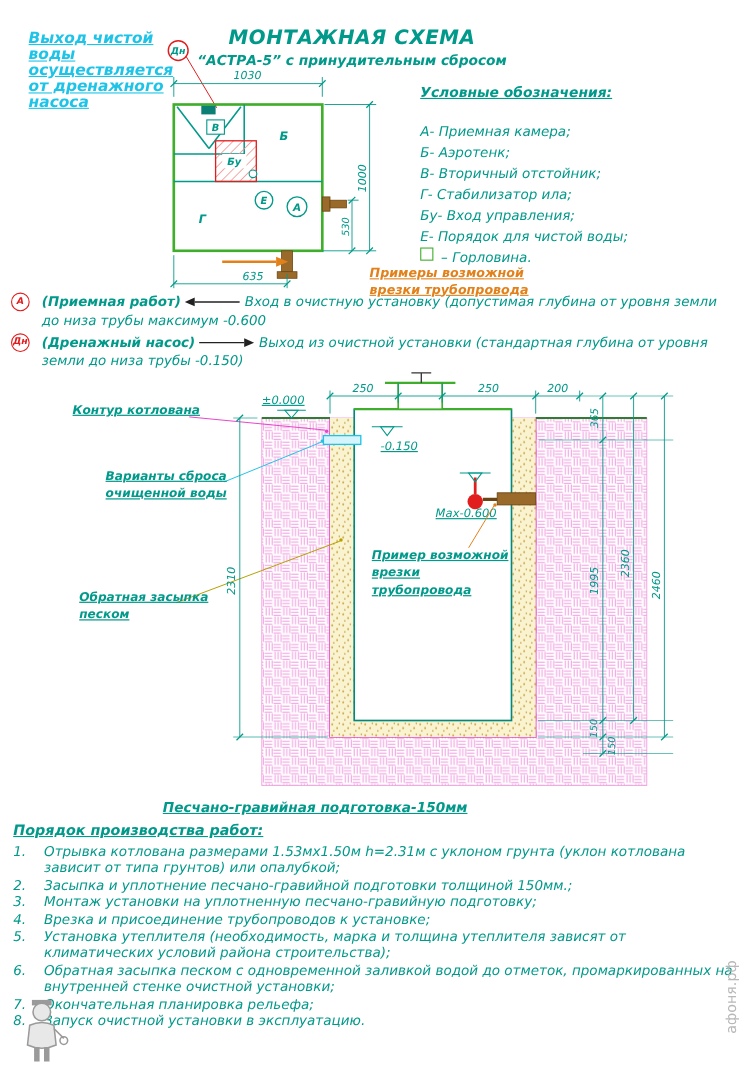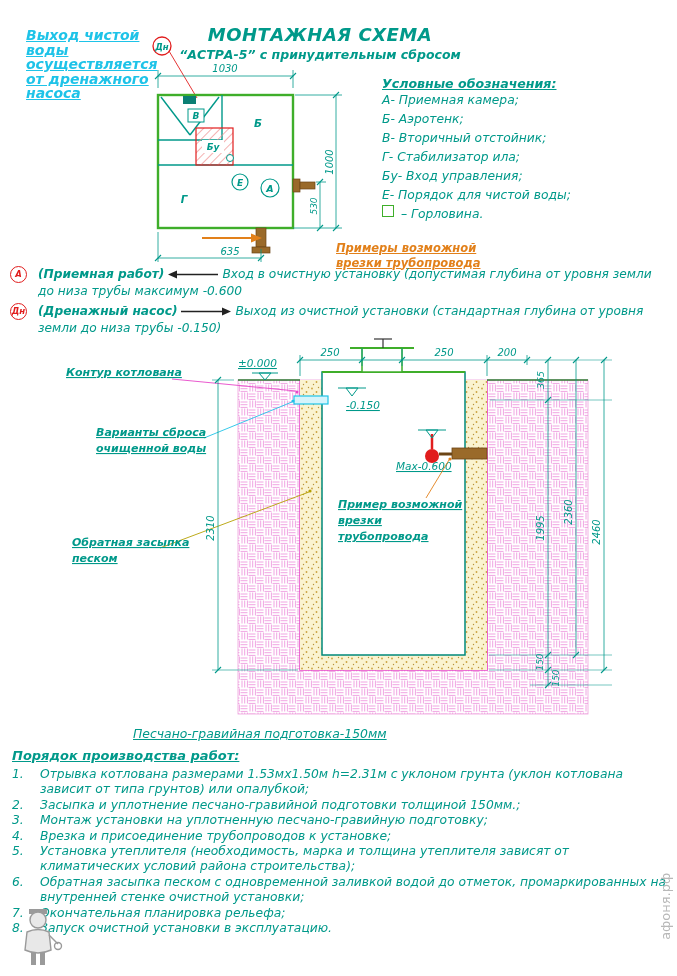--- a/index.html
+++ b/index.html
@@ -8,31 +8,31 @@
           font-family:"DejaVu Sans","Liberation Sans",sans-serif; font-style:italic; color:#00998a; }
   .abs { position:absolute; }
   .header { left:150px; top:24px; width:340px; text-align:center; }
   .header .t1 { font-size:18px; font-weight:bold; letter-spacing:0.5px; }
   .header .t2 { font-size:12.5px; font-weight:bold; margin-top:2px; }
   .cyan-note { left:26px; top:28px; width:134px; font-size:14px; line-height:14.5px;
                color:#1ec3e8; font-weight:bold; text-decoration:underline; }
   .orange-note { left:336px; top:241px; width:168px; font-size:11.5px; line-height:14.5px;
                  color:#e2801a; font-weight:bold; text-decoration:underline; }
   .legend { left:382px; top:76px; width:250px; font-size:12.3px; }
-  .legend .lt { font-weight:bold; text-decoration:underline; font-size:12.6px; margin-bottom:0; }
+  .legend .lt { font-weight:bold; text-decoration:underline; font-size:12.6px; margin-bottom:20px; }
   .legend .li { line-height:19px; display:flex; }
   .legend .sq { display:inline-block; width:12px; height:12px; border:1.6px solid #3fae2a; margin-right:7px; flex:none; }
   .notes { left:10px; top:266px; width:658px; font-size:12.2px; line-height:16.5px; }
   .note { position:relative; padding-left:28px; margin-bottom:4px; }
   .note .circ { position:absolute; left:0; top:0; width:17px; height:17px; border:1.4px solid #e11d1d;
                 border-radius:50%; color:#e11d1d; font-size:8.5px; font-weight:bold;
                 display:flex; align-items:center; justify-content:center; }
   .note b { font-weight:bold; }
   .note .arr { display:inline-block; vertical-align:middle; margin:0 4px; }
-  .caption { left:133px; top:726px; font-size:12.4px; font-weight:normal; text-decoration:underline; }
+  .caption { left:148px; top:726px; font-size:12.4px; font-weight:bold; text-decoration:underline; }
   .procedure { left:12px; top:748px; width:656px; font-size:12.3px; }
   .procedure .pt { font-size:13px; font-weight:bold; text-decoration:underline; margin-bottom:4px; }
   .procedure .row { display:flex; line-height:15.4px; }
   .procedure .num { width:28px; flex:none; }
   .procedure .txt { flex:1; }
   .watermark { right:4px; bottom:36px; writing-mode:vertical-rl; transform:rotate(180deg);
                color:#b8b8b8; font-size:13px; font-style:normal; }
   svg text { font-family:"DejaVu Sans","Liberation Sans",sans-serif; font-style:italic; fill:#00998a; }
 </style>
 </head>

